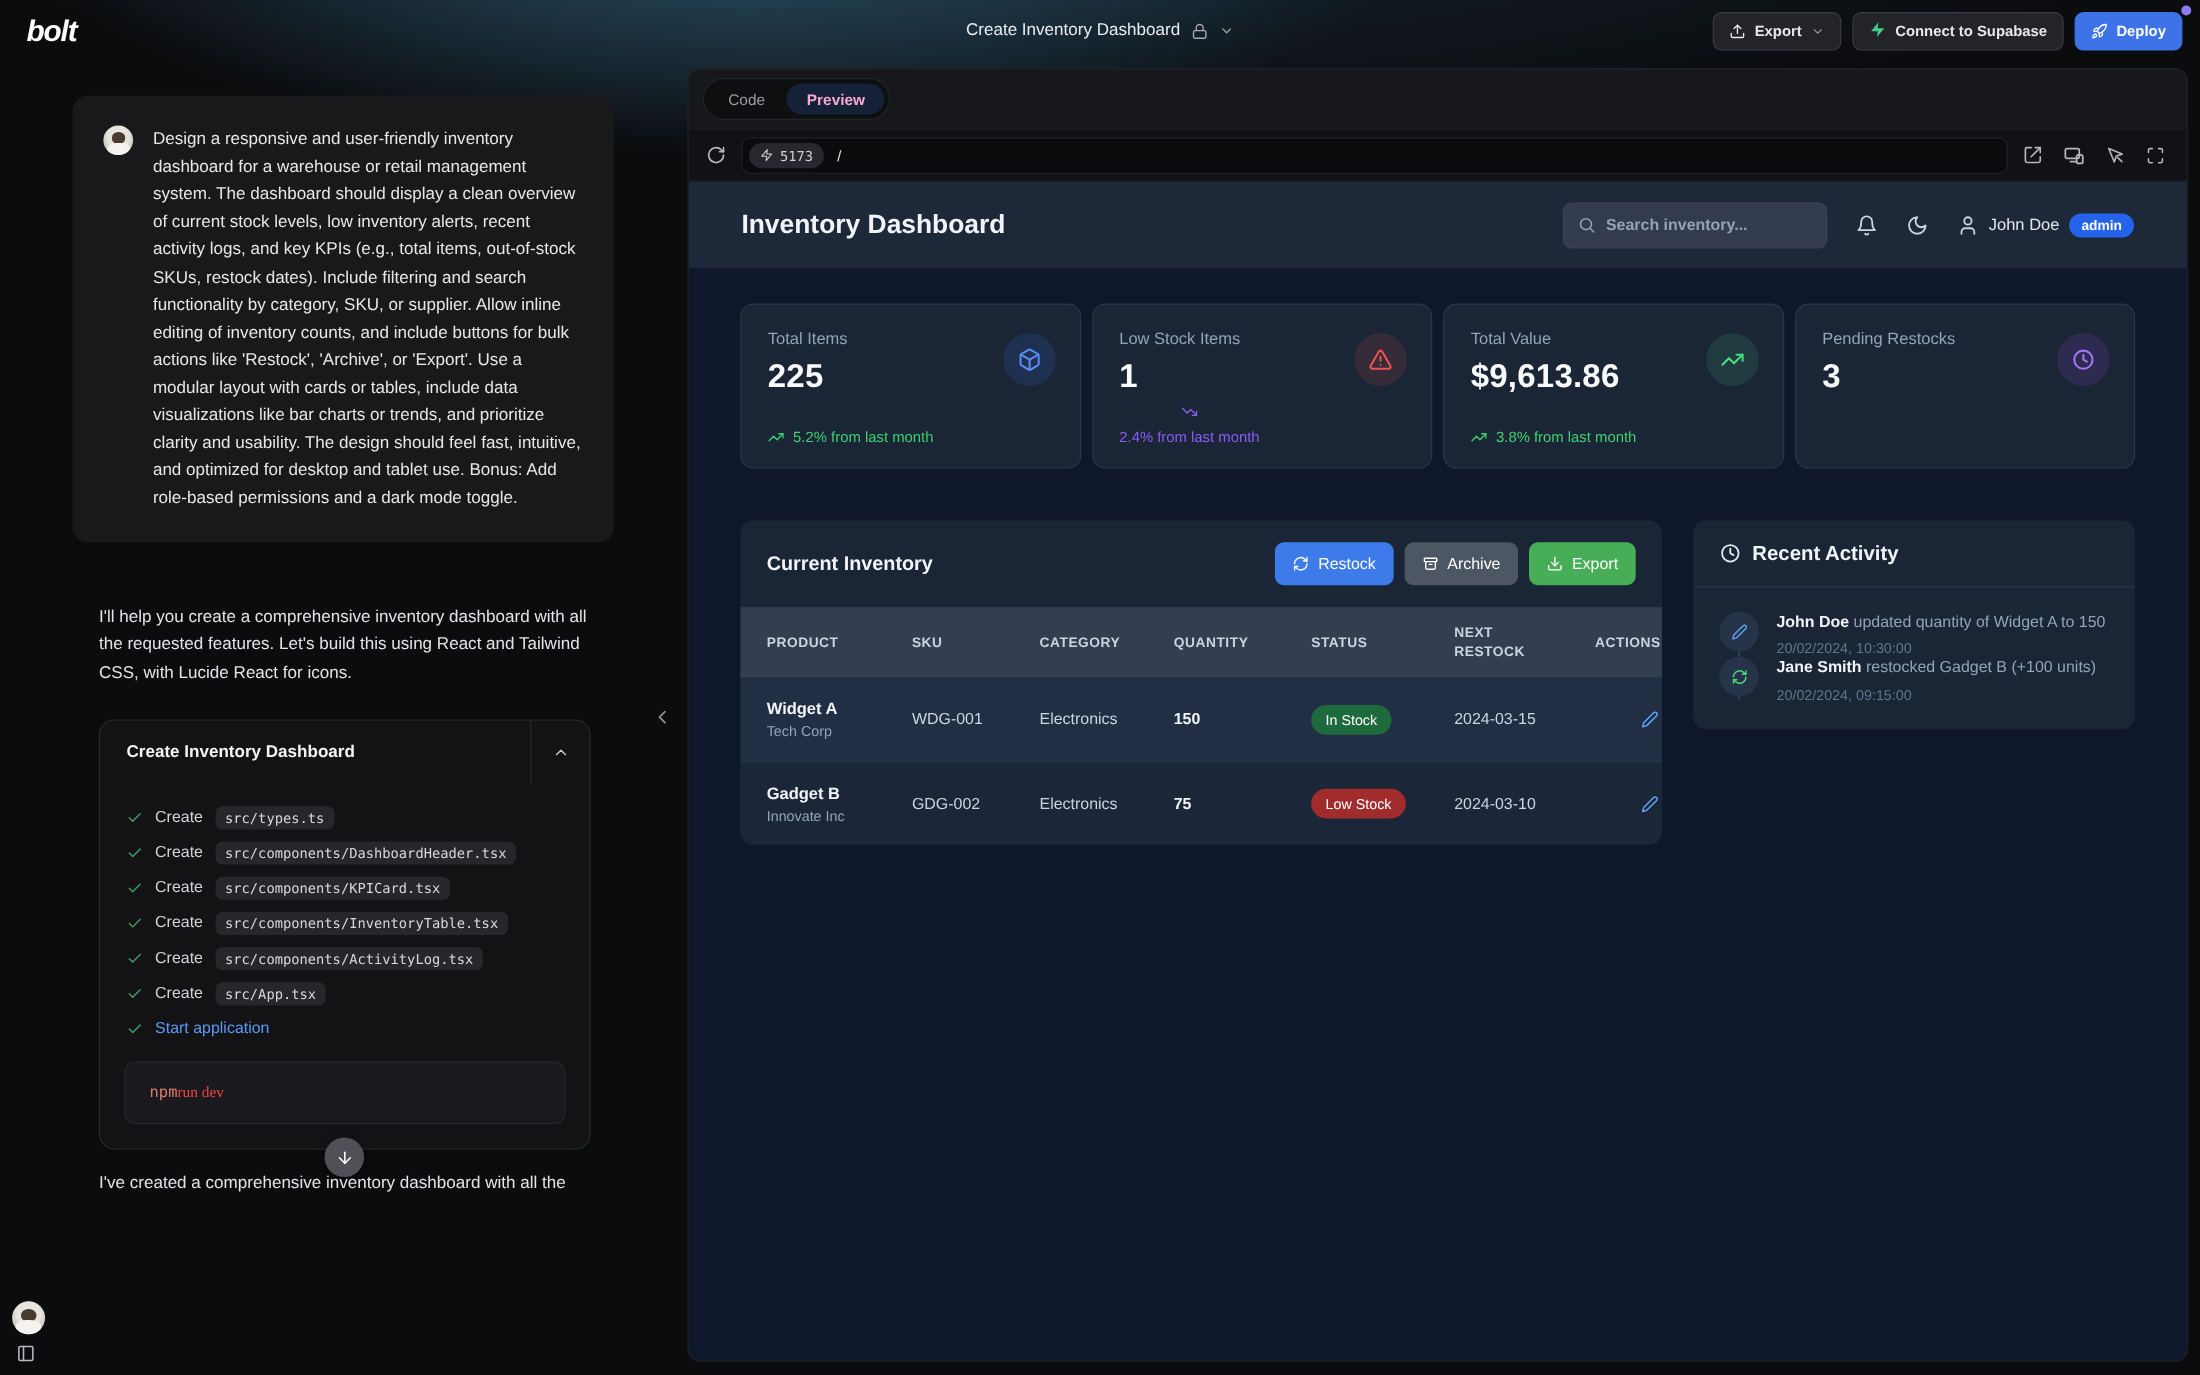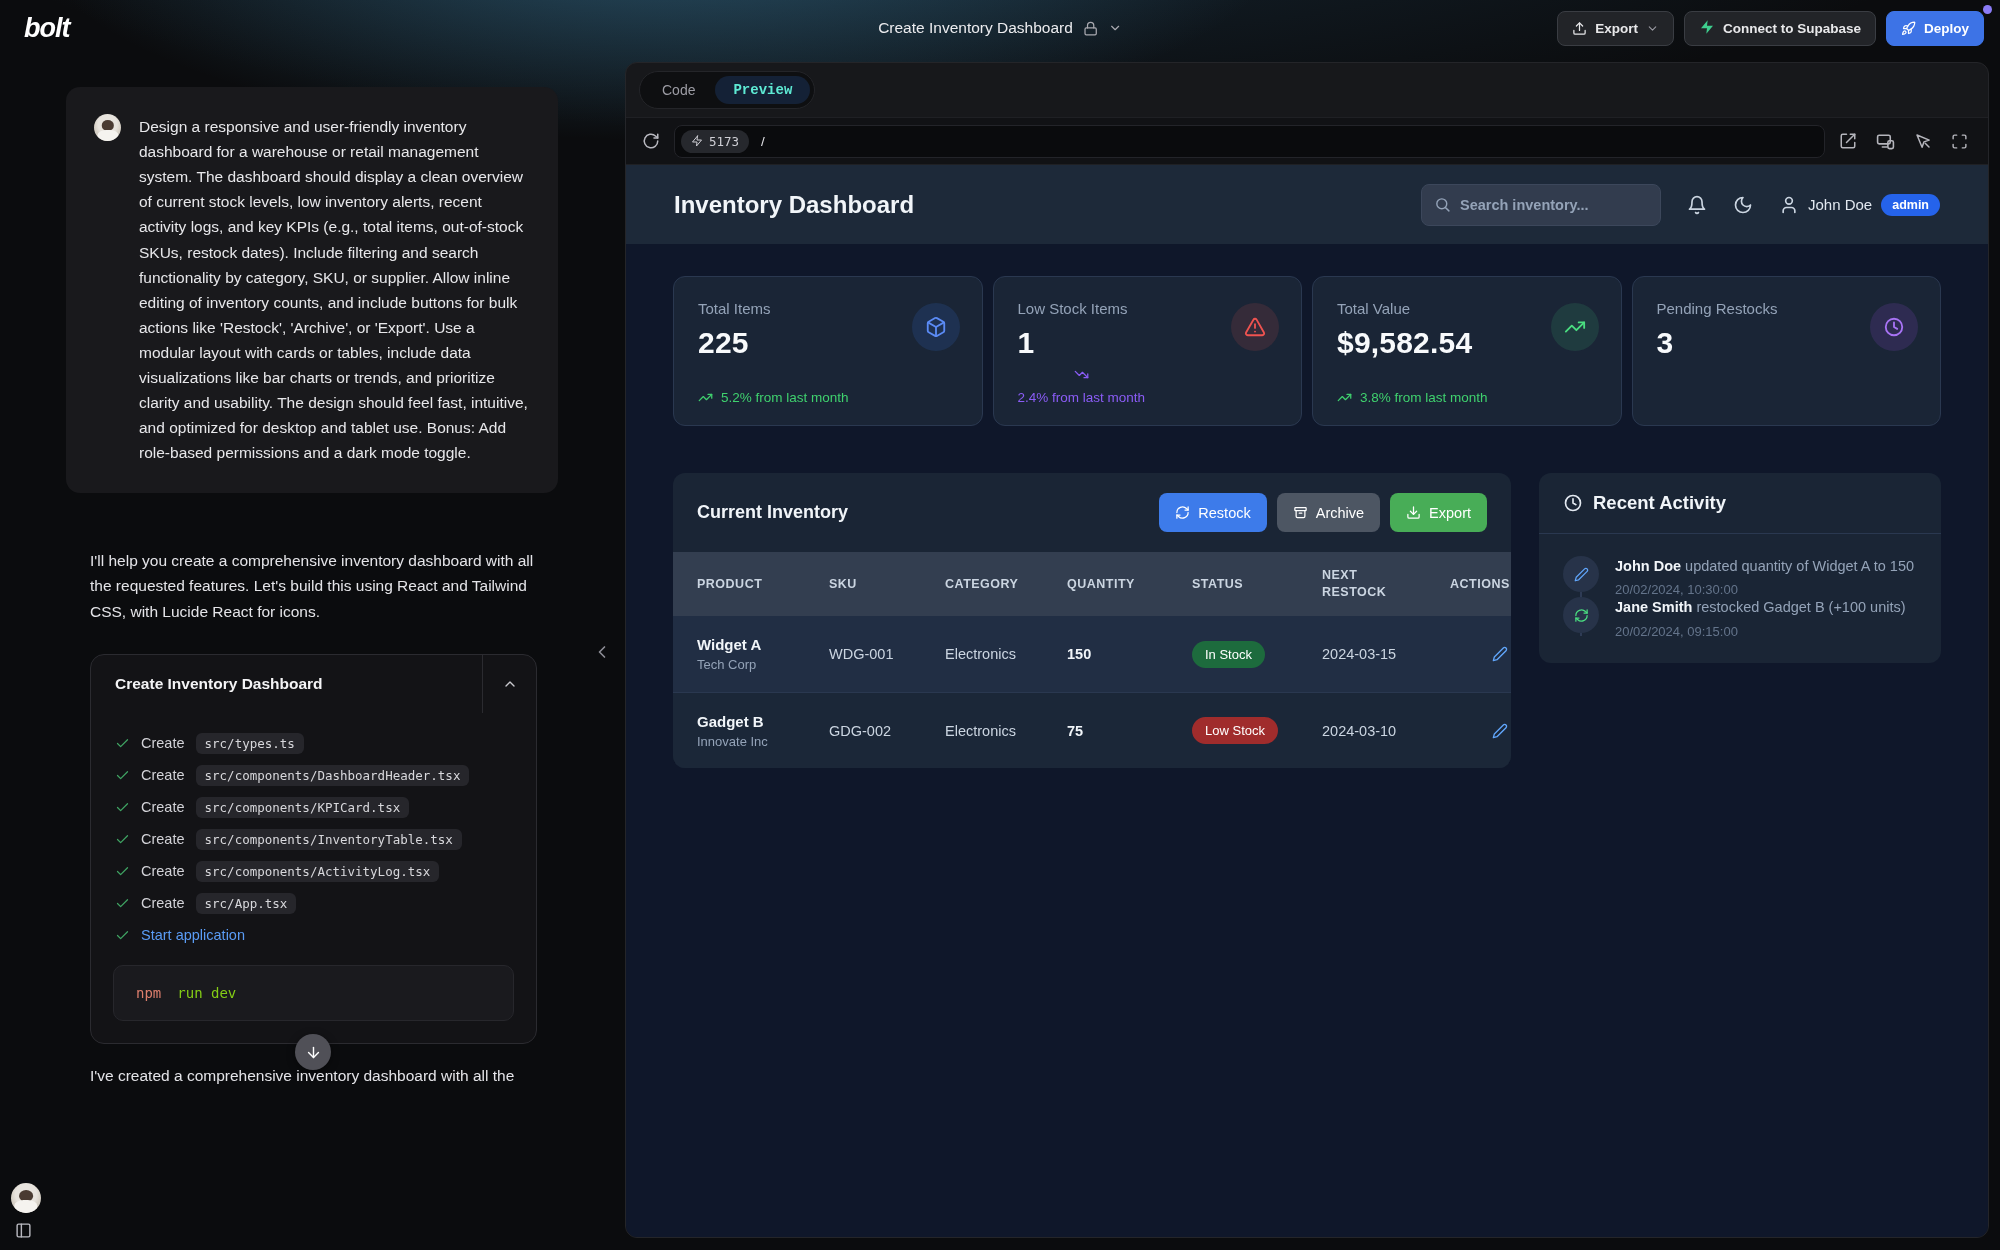--- a/index.html
+++ b/index.html
@@ -42,41 +42,41 @@
   .artifact-hd { display:flex; align-items:stretch; height:58px; }
   .artifact-title { flex:1; display:flex; align-items:center; padding:0 24px; font-size:15.5px; font-weight:700; color:#f4f4f6; }
   .artifact-toggle { width:54px; display:flex; align-items:center; justify-content:center; border-left:1px solid #2b2b30; color:#c9c9cf; cursor:pointer; }
   .steps { padding:14px 24px 4px; }
   .step { display:flex; align-items:center; gap:11px; height:32px; }
   .step .chk { color:#3fa463; flex:none; }
   .step-action { font-size:14.5px; color:#d2d2d7; }
   .chip { font-family:"DejaVu Sans Mono", monospace; font-size:12.5px; color:#d8d8dc; background:#26262b; border-radius:6px; padding:3px 9px; cursor:pointer; }
   .step-link { font-size:14.5px; color:#5a9cf5; cursor:pointer; }
   .cmd-block { margin:10px 22px 22px; background:#1a1a1e; border:1px solid #27272c; border-radius:10px; padding:19px 22px; font-family:"DejaVu Sans Mono", monospace; font-size:14px; }
-  .cmd-cmd { color:#dd7f6d; } .cmd-args { color:#84cc16; margin-left:16px; }
+  .cmd-cmd { color:#dd7f6d; } .cmd-args { color:#ef4444; margin-left:0;font-family:Liberation Serif, serif; }
   .scroll-btn { position:absolute; left:295px; top:978px; width:36px; height:36px; border-radius:50%; background:#505057; display:flex; align-items:center; justify-content:center; color:#fff; cursor:pointer; box-shadow:0 2px 8px rgba(0,0,0,.4); }
   .ai-outro { position:absolute; left:90px; top:1011px; width:455px; font-size:15.5px; color:#e4e4e8; white-space:nowrap; overflow:hidden; }
   .prompt-box { position:absolute; left:48px; top:1027px; width:517px; height:141px; background:rgba(21,21,24,.97); border:1px solid #2e2e34; border-radius:14px; padding:22px 24px; }
   .prompt-box::before { content:""; position:absolute; left:10px; right:55%; top:-1px; height:2px; border-radius:2px;
      background:linear-gradient(90deg, #3b82f6aa, transparent); }
   .prompt-input { width:100%; background:transparent; border:none; outline:none; color:#e6e6e9; font-size:15.5px; font-family:"Liberation Sans", sans-serif; }
   .prompt-input::placeholder { color:#9a9aa3; }
   .prompt-icons { position:absolute; left:22px; bottom:14px; display:flex; align-items:center; gap:15px; color:#8b8b93; }
   .prompt-icons .pi { cursor:pointer; }
   .blur-bar { position:absolute; background:#2c2c31; opacity:.45; filter:blur(5px); border-radius:6px; }
   .profile-btn { position:absolute; left:11px; top:1127px; width:30px; height:30px; cursor:pointer; }
   .panel-toggle { position:absolute; left:15px; top:1166px; color:#b9b9c0; cursor:pointer; }
   .collapse-chev { position:absolute; left:592px; top:586px; color:#8e8e96; cursor:pointer; }
 
   
   .preview { position:absolute; left:625px; top:62px; right:11px; bottom:12px; background:#17181b; border:1px solid #242529; border-radius:12px; overflow:hidden; display:flex; flex-direction:column; }
   .tabsrow { height:54px; flex:none; display:flex; align-items:center; padding:0 13px; }
   .tabs-pill { display:flex; align-items:center; background:#0e0f11; border:1px solid #242529; border-radius:999px; padding:4px; gap:2px; }
   .tab { padding:6px 18px; border-radius:999px; font-size:14px; color:#9c9ca4; cursor:pointer; }
-  .tab.active { background:rgba(59,130,246,.16); color:#5eead4; font-weight:600;font-family:Liberation Mono, monospace; }
+  .tab.active { background:rgba(59,130,246,.16); color:#f9a8d4; font-weight:600; }
   .urlrow { height:48px; flex:none; background:#111215; border-top:1px solid #1f2024; border-bottom:1px solid #1f2024; display:flex; align-items:center; padding:0 16px; gap:14px; }
   .reload-btn { color:#b9b9c0; cursor:pointer; flex:none; }
   .url-field { flex:1; height:33px; background:#0a0b0d; border:1px solid #232429; border-radius:8px; display:flex; align-items:center; padding:0 6px; cursor:text; }
   .port-pill { display:flex; align-items:center; gap:6px; background:#26282d; border-radius:999px; height:23px; padding:0 10px; color:#cfcfd5; font-size:12.5px; font-family:"DejaVu Sans Mono", monospace; }
   .url-path { margin-left:12px; font-size:13.5px; color:#e2e2e6; }
   .url-icons { display:flex; align-items:center; gap:19px; color:#b5b5bc; flex:none; padding-right:4px; }
   .url-icons .ui { cursor:pointer; }
 
   
   .app { flex:1; background:#0f172a; overflow:hidden; position:relative; }
@@ -441,21 +441,21 @@
                   <svg class="ic" width="15" height="15" viewBox="0 0 24 24">
                     <polyline points="22 17 13.5 8.5 8.5 13.5 2 7"></polyline>
                     <polyline points="16 17 22 17 22 11"></polyline>
                   </svg>
                 </span>
               <span>2.4% from last month</span>
             </div>
           </div>
           <div class="kpi">
             <div class="kpi-label">Total Value</div>
-            <div class="kpi-value">$9,582.54</div>
+            <div class="kpi-value">$9,613.86</div>
             <div class="kpi-bubble bub-green">
                 <svg class="ic" width="22" height="22" viewBox="0 0 24 24">
                   <polyline points="22 7 13.5 15.5 8.5 10.5 2 17"></polyline>
                   <polyline points="16 7 22 7 22 13"></polyline>
                 </svg>
               </div>
             <div class="kpi-delta up">
               <span>
                   <svg class="ic" width="15" height="15" viewBox="0 0 24 24">
                     <polyline points="22 7 13.5 15.5 8.5 10.5 2 17"></polyline>

